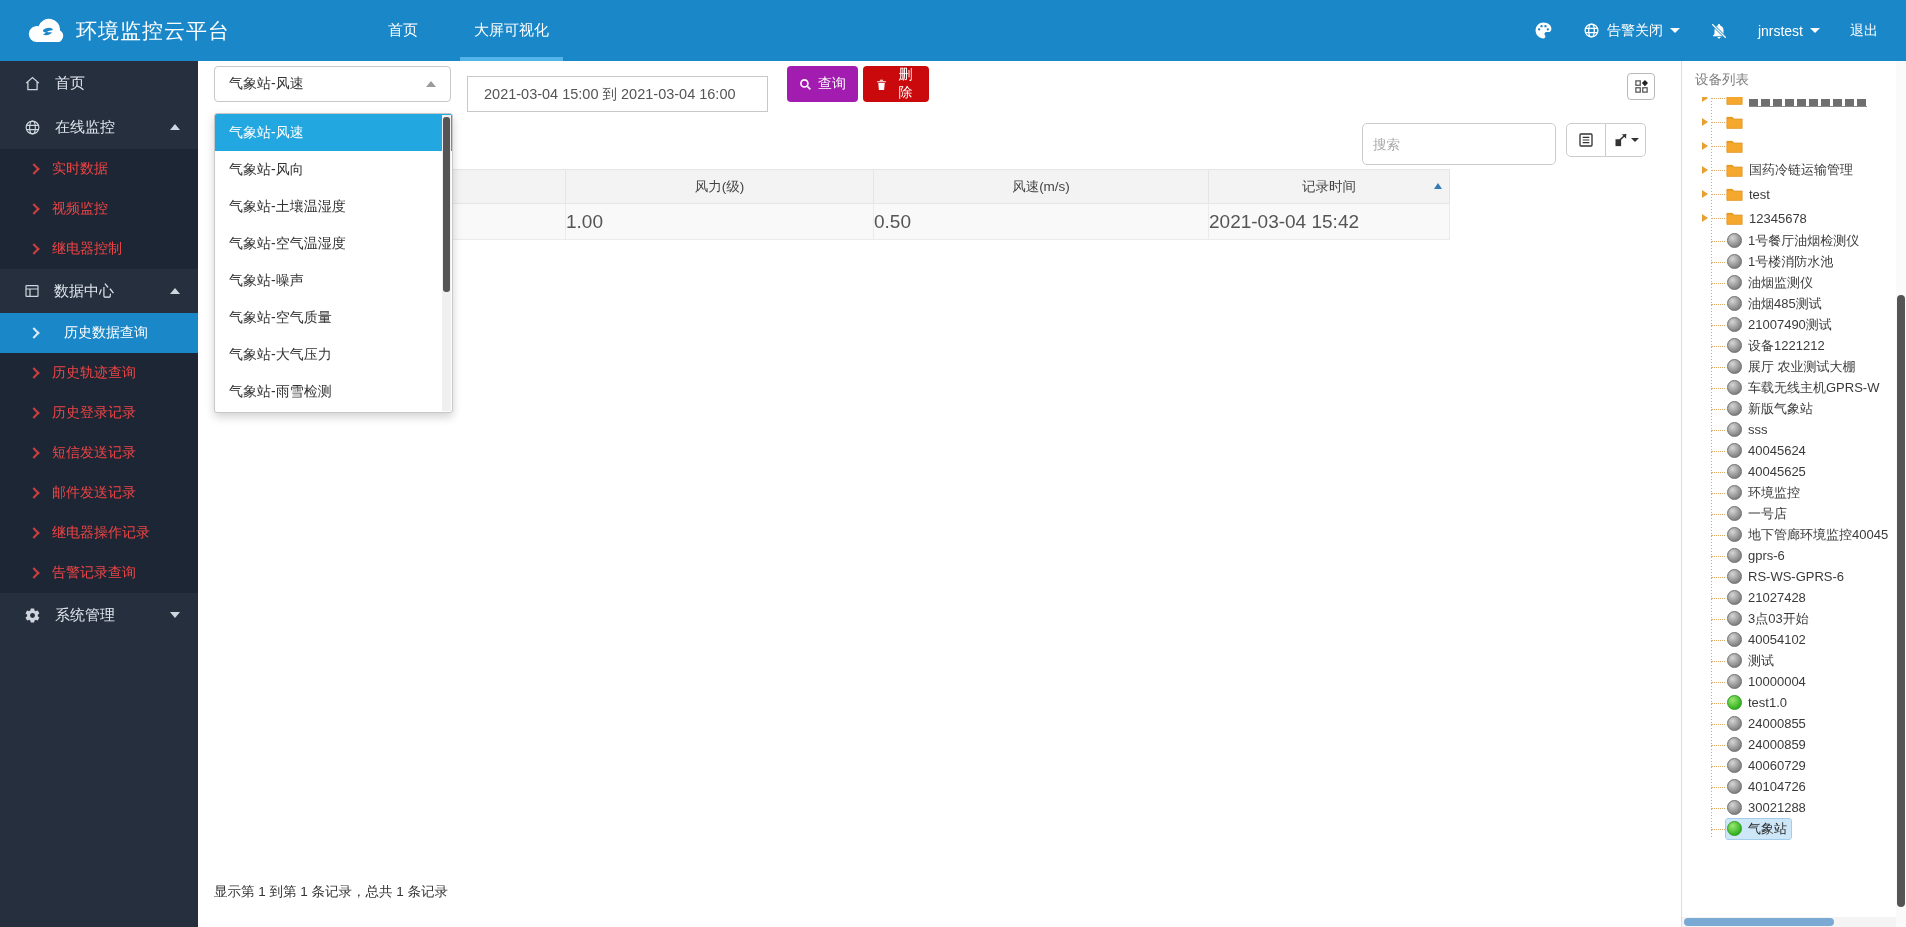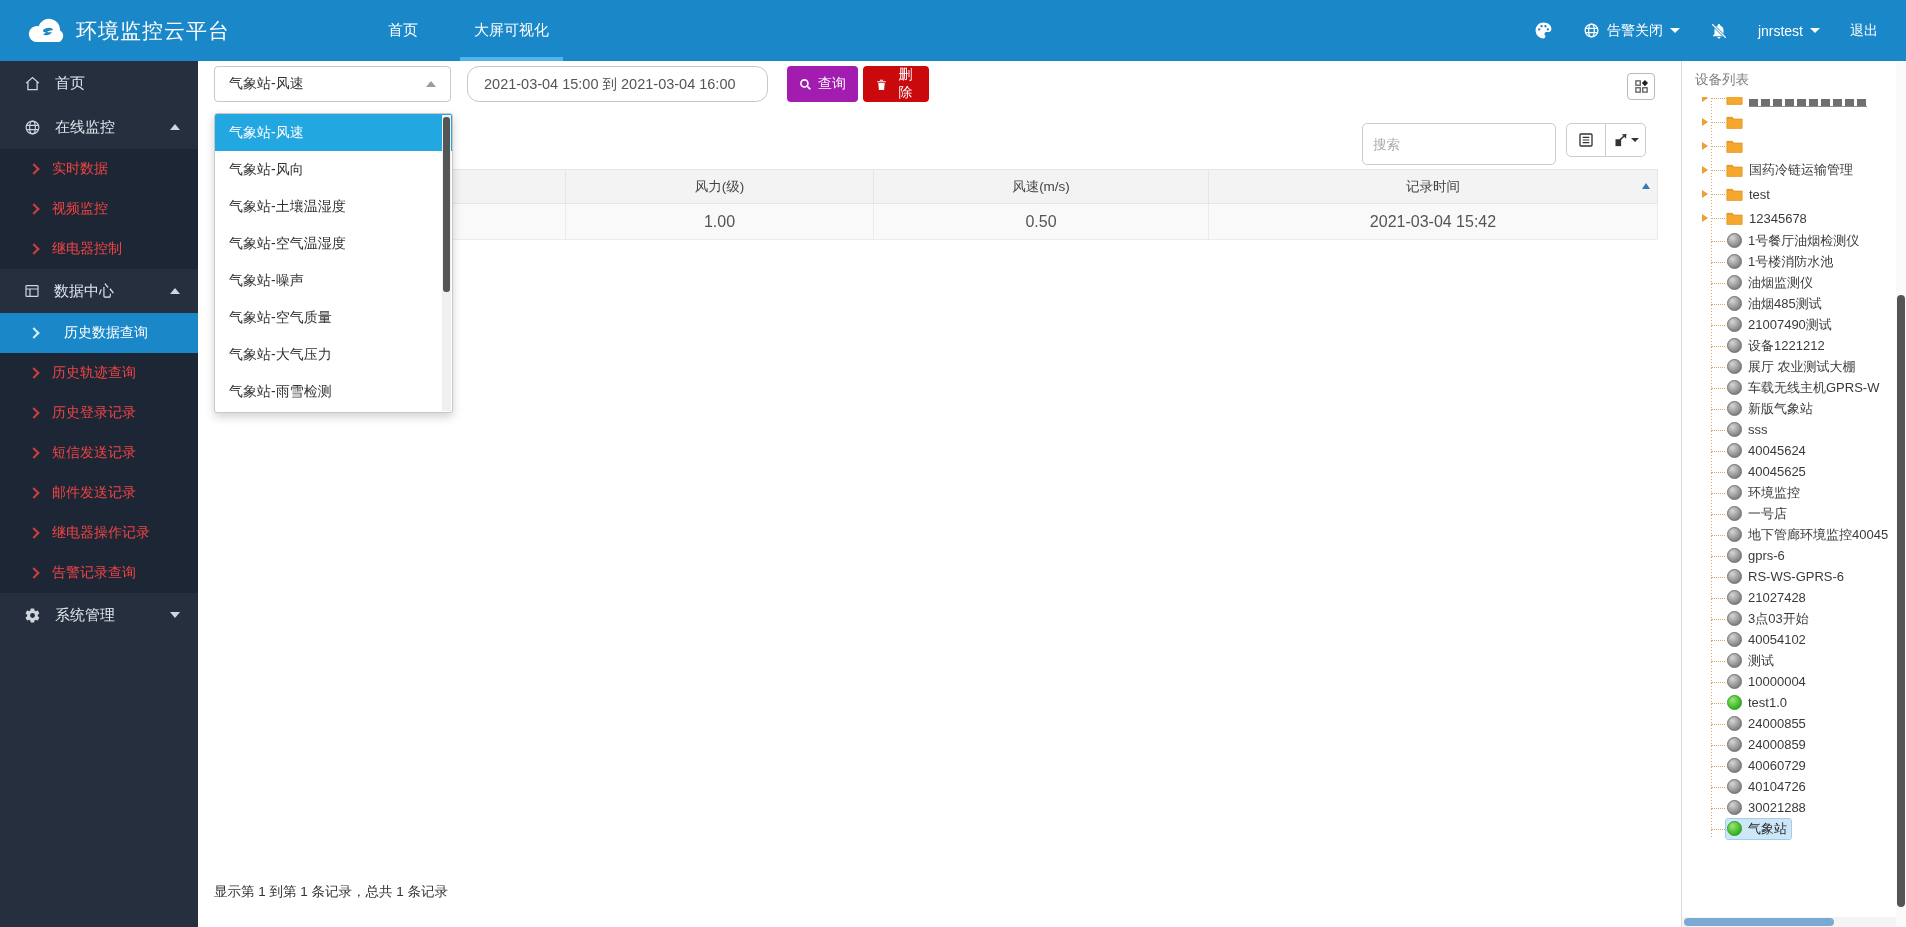--- a/index.html
+++ b/index.html
@@ -41,22 +41,22 @@
   .chev { width:8px; height:8px; border-top:2px solid currentColor; border-right:2px solid currentColor;
     transform:rotate(45deg); display:inline-block; flex:0 0 auto; opacity:.85; }
 
   
   .main { position:absolute; left:198px; top:61px; width:1483px; bottom:0; background:#fff; }
   .select-box { position:absolute; left:16px; top:5px; width:237px; height:36px; border:1px solid #c8c8c8;
     border-radius:4px; background:#fff; display:flex; align-items:center; padding:0 14px; font-size:14px;
     color:#333; cursor:pointer; }
   .select-caret { margin-left:auto; width:0; height:0; border-left:5px solid transparent;
     border-right:5px solid transparent; border-bottom:6px solid #9b9b9b; }
-  .date-input { position:absolute; left:269px; top:5px; width:301px; height:36px; border:1px solid #c8c8c8;
-    border-radius:12px; padding:0 0 0 16px; font-size:14.5px; color:#555;
+  .date-input { position:absolute; left:269px; top:15px; width:301px; height:36px; border:1px solid #c8c8c8;
+    border-radius:0; padding:0 0 0 16px; font-size:14.5px; color:#555;
     font-family:"Liberation Sans","DejaVu Sans",sans-serif; }
   .btn { height:36px; border:none; border-radius:4px; color:#fff; font-size:14px; display:flex;
     align-items:center; gap:6px; padding:0 12px; cursor:pointer;
     font-family:"Liberation Sans","DejaVu Sans",sans-serif; }
   .btn-query { position:absolute; left:589px; top:5px; background:#a21caf; width:71px;justify-content:flex-end; }
   .btn-delete { position:absolute; left:665px; top:5px; background:#c9090c; width:66px; }
   .grid-btn { position:absolute; left:1429px; top:12px; width:28px; height:27px; background:#fff;
     border:1px solid #b9b9b9; border-radius:4px; display:flex; align-items:center; justify-content:center;
     cursor:pointer; color:#444; }
 
@@ -67,27 +67,27 @@
   .search-input::placeholder { color:#a9a9a9; }
   .tool-group { position:absolute; left:1368px; top:0; height:34px; display:flex; }
   .tool-btn { width:40px; height:34px; background:#fff; border:1px solid #ccc; display:flex;
     align-items:center; justify-content:center; gap:3px; cursor:pointer; color:#333; }
   .tool-btn:first-child { border-radius:5px 0 0 5px; }
   .tool-btn:last-child { border-radius:0 5px 5px 0; border-left:none; }
   .caret-down-g { width:0; height:0; border-left:4px solid transparent; border-right:4px solid transparent;
     border-top:4px solid #333; }
 
   
-  .data-table { position:absolute; left:16px; top:108px; width:1444px; border-collapse:collapse;
+  .data-table { position:absolute; left:16px; top:108px; width:1236px; border-collapse:collapse;
     table-layout:fixed; }
   .data-table col.c1{width:351px} .data-table col.c2{width:308px} .data-table col.c3{width:335px}
   .data-table th { height:34px; background:#f3f3f3; border:1px solid #e5e5e5; font-weight:normal;
     font-size:13.5px; color:#444; position:relative; cursor:pointer; }
-  .data-table td { height:36px; background:#f9f9f9; border:1px solid #ebebeb; text-align:center;
-    font-size:16px; color:#555; }
+  .data-table td { height:36px; background:#f9f9f9; border:1px solid #ebebeb; 
+    font-size:19px; color:#555; }
   .sort-asc { position:absolute; right:7px; top:13px; width:0; height:0; border-left:4px solid transparent;
     border-right:4px solid transparent; border-bottom:6px solid #337ab7; }
   .table-footer { position:absolute; left:16px; top:822px; font-size:13.5px; color:#333; white-space:nowrap; }
 
   
   .dropdown { position:absolute; left:16px; top:52px; width:239px; height:300px; background:#fff;
     border:1px solid #c8c8c8; border-radius:3px; box-shadow:0 4px 10px rgba(0,0,0,.18); z-index:55;
     overflow:hidden; }
   .dd-option { height:37px; display:flex; align-items:center; padding:0 14px; font-size:14px; color:#333;
     cursor:pointer; white-space:nowrap; }

